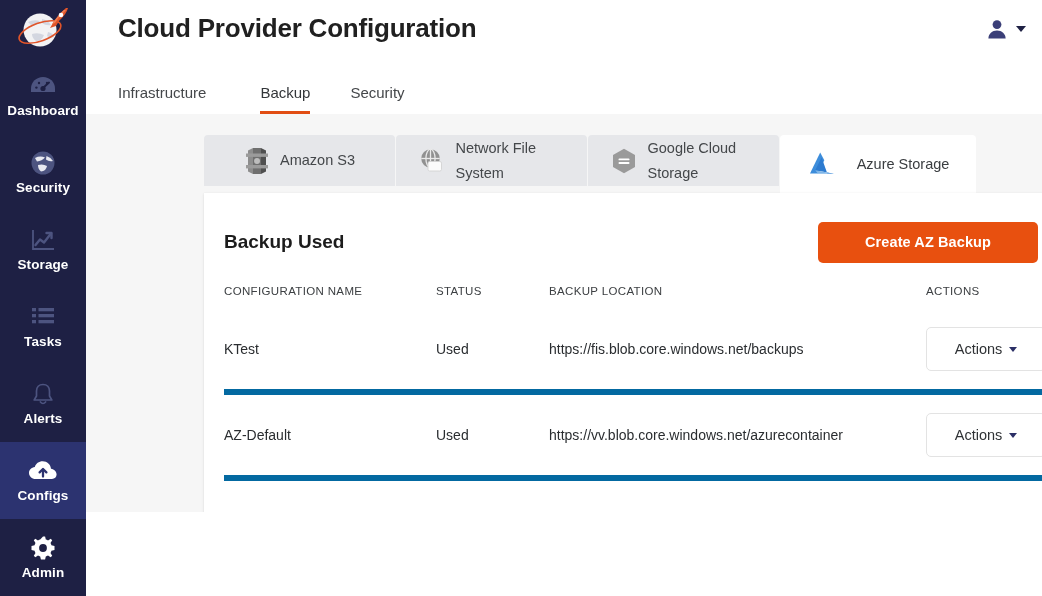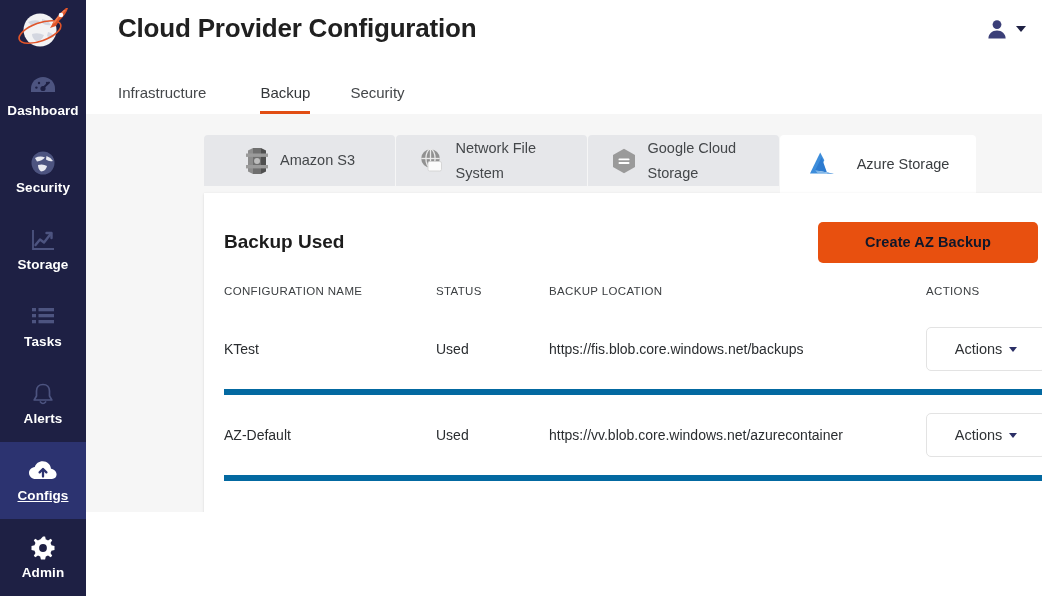--- a/index.html
+++ b/index.html
@@ -27,21 +27,21 @@
   .logo-svg { display: block; }
   .nav-item {
     height: 77px;
     display: flex; flex-direction: column;
     align-items: center; justify-content: center;
     gap: 5px;
     color: #ffffff;
     cursor: pointer;
     user-select: none;
   }
-  .nav-item.active { background: #2c3370; text-decoration: underline; }
+  .nav-item.active { background: #2c3370; }
   .nav-label {
     font-size: 13.5px;
     font-weight: bold;
     letter-spacing: 0.1px;
     line-height: 1;
     color: #ffffff;
   }
   .nav-icon { display: flex; align-items: center; justify-content: center; height: 26px; }
   .nav-icon svg { display: block; }
 
@@ -177,21 +177,21 @@
     height: 76px;
   }
   .card-title {
     font-size: 19px;
     font-weight: bold;
     color: #1c1c1c;
     margin-left: 0;
   }
   .create-btn {
     background: #e8500f;
-    color: #0f172a;
+    color: #ffffff;
     border: none;
     border-radius: 5px;
     font-size: 14.5px;
     font-weight: bold;
     font-family: "Liberation Sans", sans-serif;
     width: 220px;
     height: 41px;
     cursor: pointer;
     letter-spacing: 0.1px;
   }

